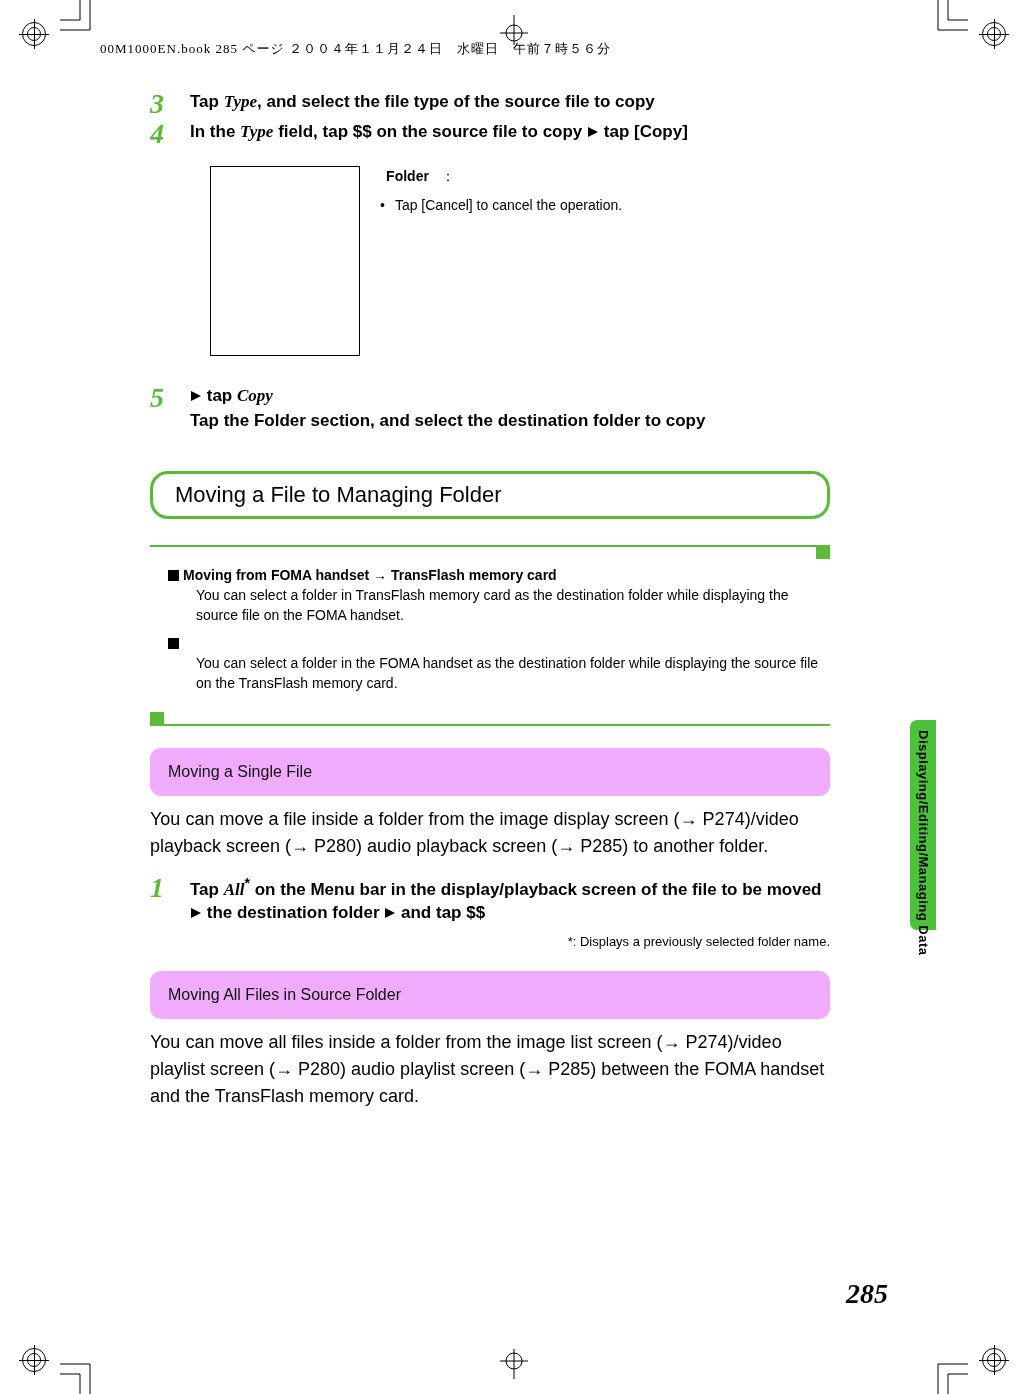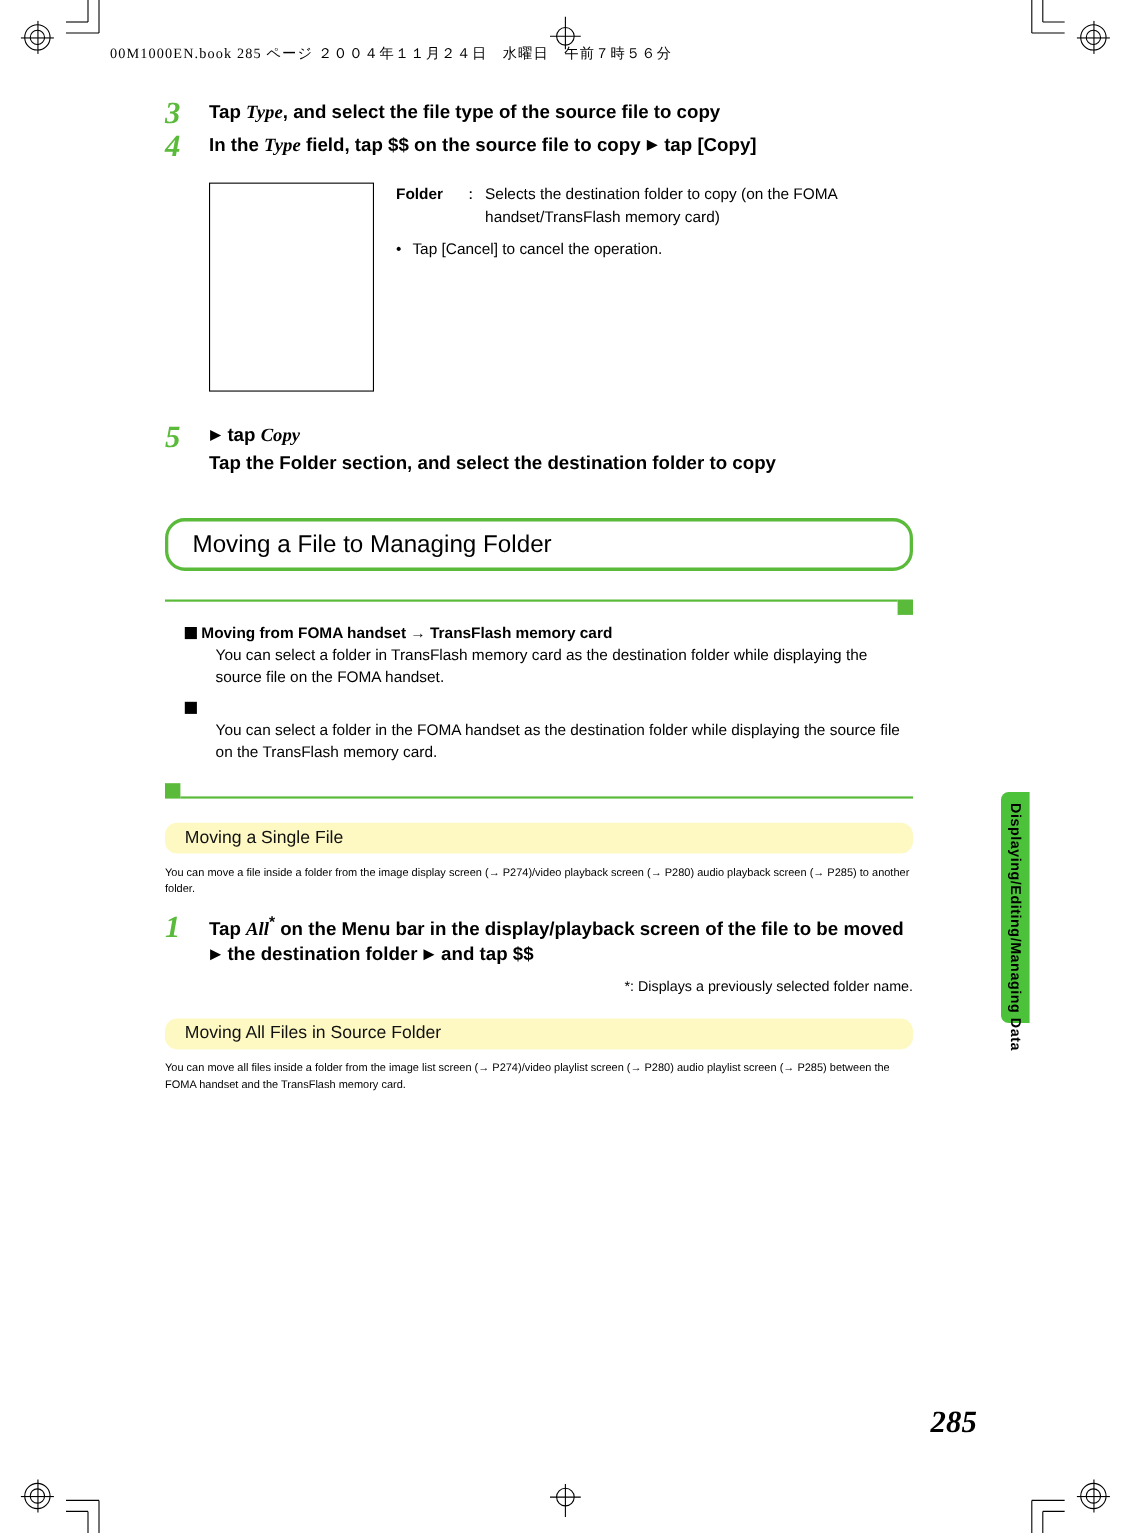--- a/index.html
+++ b/index.html
@@ -87,24 +87,25 @@
     line-height: 1.4;
   }
   .italic { font-style: italic; font-family: Georgia, serif; }
 
   .arrow-icon {
     display: inline-block;
     vertical-align: -1px;
   }
 
   .info-block {
-    margin-left: 40px;
+    margin-left: 60px;
     margin-top: 18px;
     margin-bottom: 28px;
     display: flex;
+    text-align: center;
   }
   .placeholder-box {
     width: 150px;
     height: 190px;
     border: 1px solid #000;
     flex-shrink: 0;
   }
   .info-text {
     margin-left: 20px;
     font-size: 14px;
@@ -160,30 +161,30 @@
     vertical-align: -1px;
   }
   .note-body {
     font-size: 14px;
     margin-left: 28px;
     line-height: 1.45;
     margin-top: 2px;
   }
 
   .sub-title-bar {
-    background: #fef9c3;
+    background: #f0abfc;
     border-radius: 11px;
-    padding: 5px 18px;
+    padding: 15px 18px;
     margin-top: 22px;
     margin-bottom: 10px;
     font-size: 16px;
     color: #111;
   }
   .body-text {
-    font-size: 10px;
+    font-size: 18px;
     line-height: 1.5;
     margin-bottom: 14px;
   }
   .footnote {
     font-size: 13px;
     text-align: right;
     margin-top: 8px;
     margin-bottom: 6px;
   }
 
@@ -308,21 +309,20 @@
           </svg></span><span> tap [Copy]</span>
     </div>
   </div>
 
   <div class="info-block">
     <div class="placeholder-box"></div>
     <div class="info-text">
       <div class="info-row">
         <div class="info-label">Folder</div>
         <div class="info-colon">：</div>
-        <div class="info-desc">Selects the destination folder to copy (on the FOMA handset/TransFlash memory card)</div>
       </div>
       <div class="bullet-row">
         <div class="bullet">•</div>
         <div>Tap [Cancel] to cancel the operation.</div>
       </div>
     </div>
   </div>
 
   <div class="step">
     <div class="step-num">5</div>

